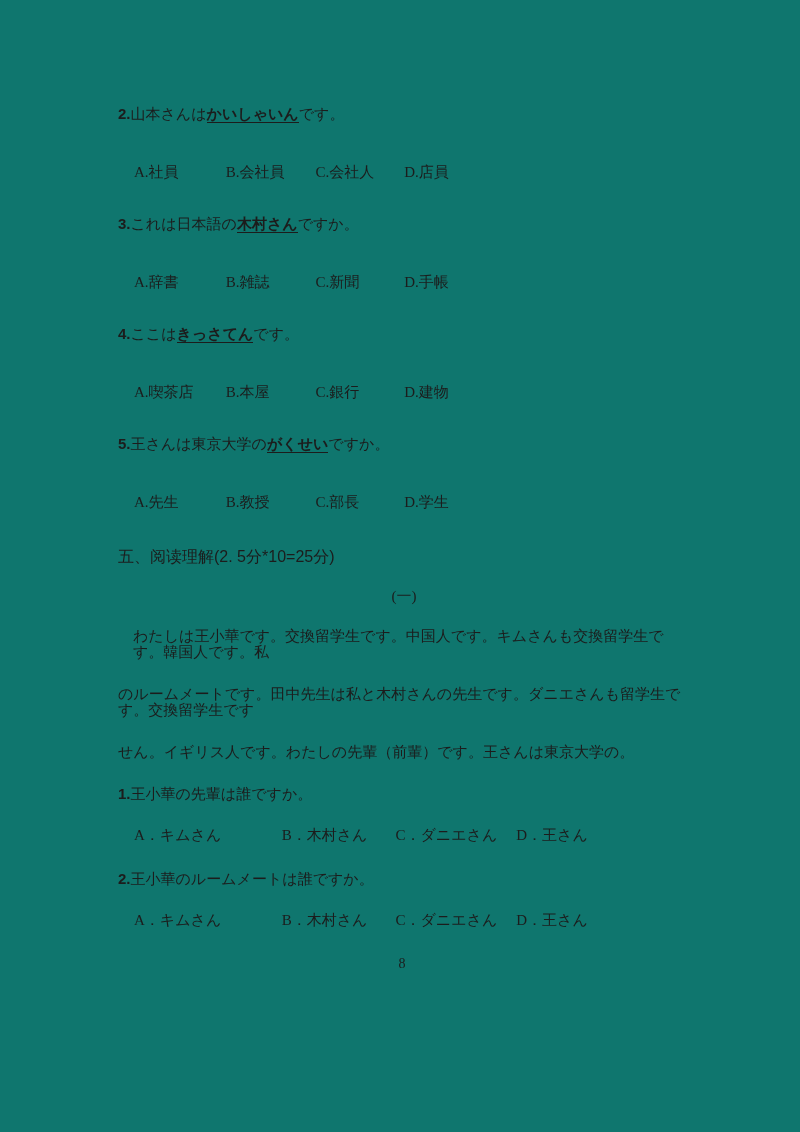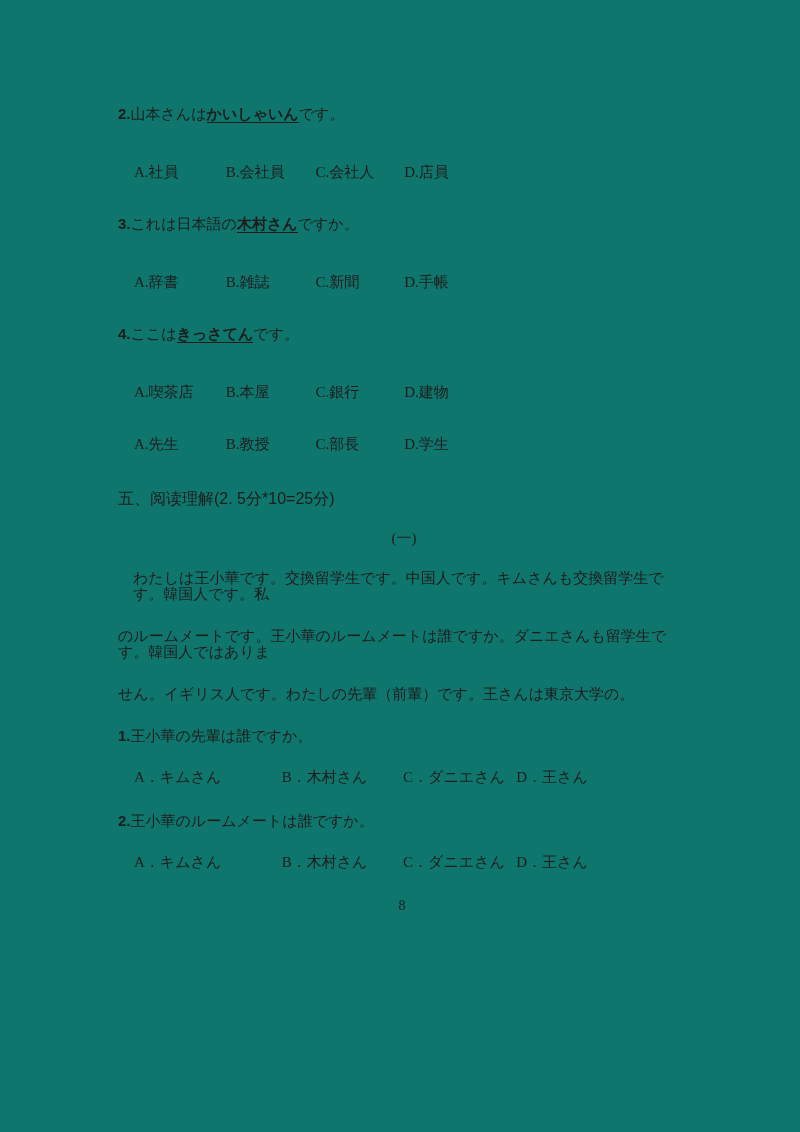--- a/index.html
+++ b/index.html
@@ -41,21 +41,21 @@
   .opt {
     display: inline-block;
   }
   
   .opts-v .opt:nth-child(1) { width: 88px; }
   .opts-v .opt:nth-child(2) { width: 86px; }
   .opts-v .opt:nth-child(3) { width: 85px; }
   
   .opts-r .opt:nth-child(1) { width: 144px; }
   .opts-r .opt:nth-child(2) { width: 110px; }
-  .opts-r .opt:nth-child(3) { width: 117px; text-align: center; }
+  .opts-r .opt:nth-child(3) { width: 117px; }
   .section-title {
     font-family: "Liberation Sans", "DejaVu Sans", sans-serif;
     font-weight: 400;
     font-size: 16px;
     line-height: 22px;
     margin: 12px 0 20px 0;
   }
   .part-label {
     text-align: center;
     margin: 0 0 24px 0;
@@ -107,34 +107,35 @@
     <p class="stem"><span class="qnum">4.</span><span>ここは</span><span class="emph">きっさてん</span><span>です。</span></p>
     <p class="opts opts-v">
       <span class="opt">A.喫茶店</span>
       <span class="opt">B.本屋</span>
       <span class="opt">C.銀行</span>
       <span class="opt">D.建物</span>
     </p>
   </div>
 
   <div>
+    <p class="stem"><span class="qnum">5.</span><span>王さんは東京大学の</span><span class="emph">がくせい</span><span>ですか。</span></p>
     <p class="opts opts-v">
       <span class="opt">A.先生</span>
       <span class="opt">B.教授</span>
       <span class="opt">C.部長</span>
       <span class="opt">D.学生</span>
     </p>
   </div>
 
   <h2 class="section-title">五、阅读理解(2. 5分*10=25分)</h2>
   <p class="part-label">(一)</p>
 
   <div>
     <div class="passage-line first">わたしは王小華です。交換留学生です。中国人です。キムさんも交換留学生です。韓国人です。私</div>
-    <div class="passage-line">のルームメートです。王小華のルームメートは誰ですか。ダニエさんも留学生です。韓国人ではありま</div>
+    <div class="passage-line">のルームメートです。田中先生は私と木村さんの先生です。ダニエさんも留学生です。交換留学生です</div>
     <div class="passage-line">せん。イギリス人です。わたしの先輩（前輩）です。王さんは東京大学の。</div>
   </div>
 
   <div>
     <p class="stem r-stem"><span class="qnum">1.</span><span>王小華の先輩は誰ですか。</span></p>
     <p class="opts opts-r">
       <span class="opt">A．キムさん</span>
       <span class="opt">B．木村さん</span>
       <span class="opt">C．ダニエさん</span>
       <span class="opt">D．王さん</span>

